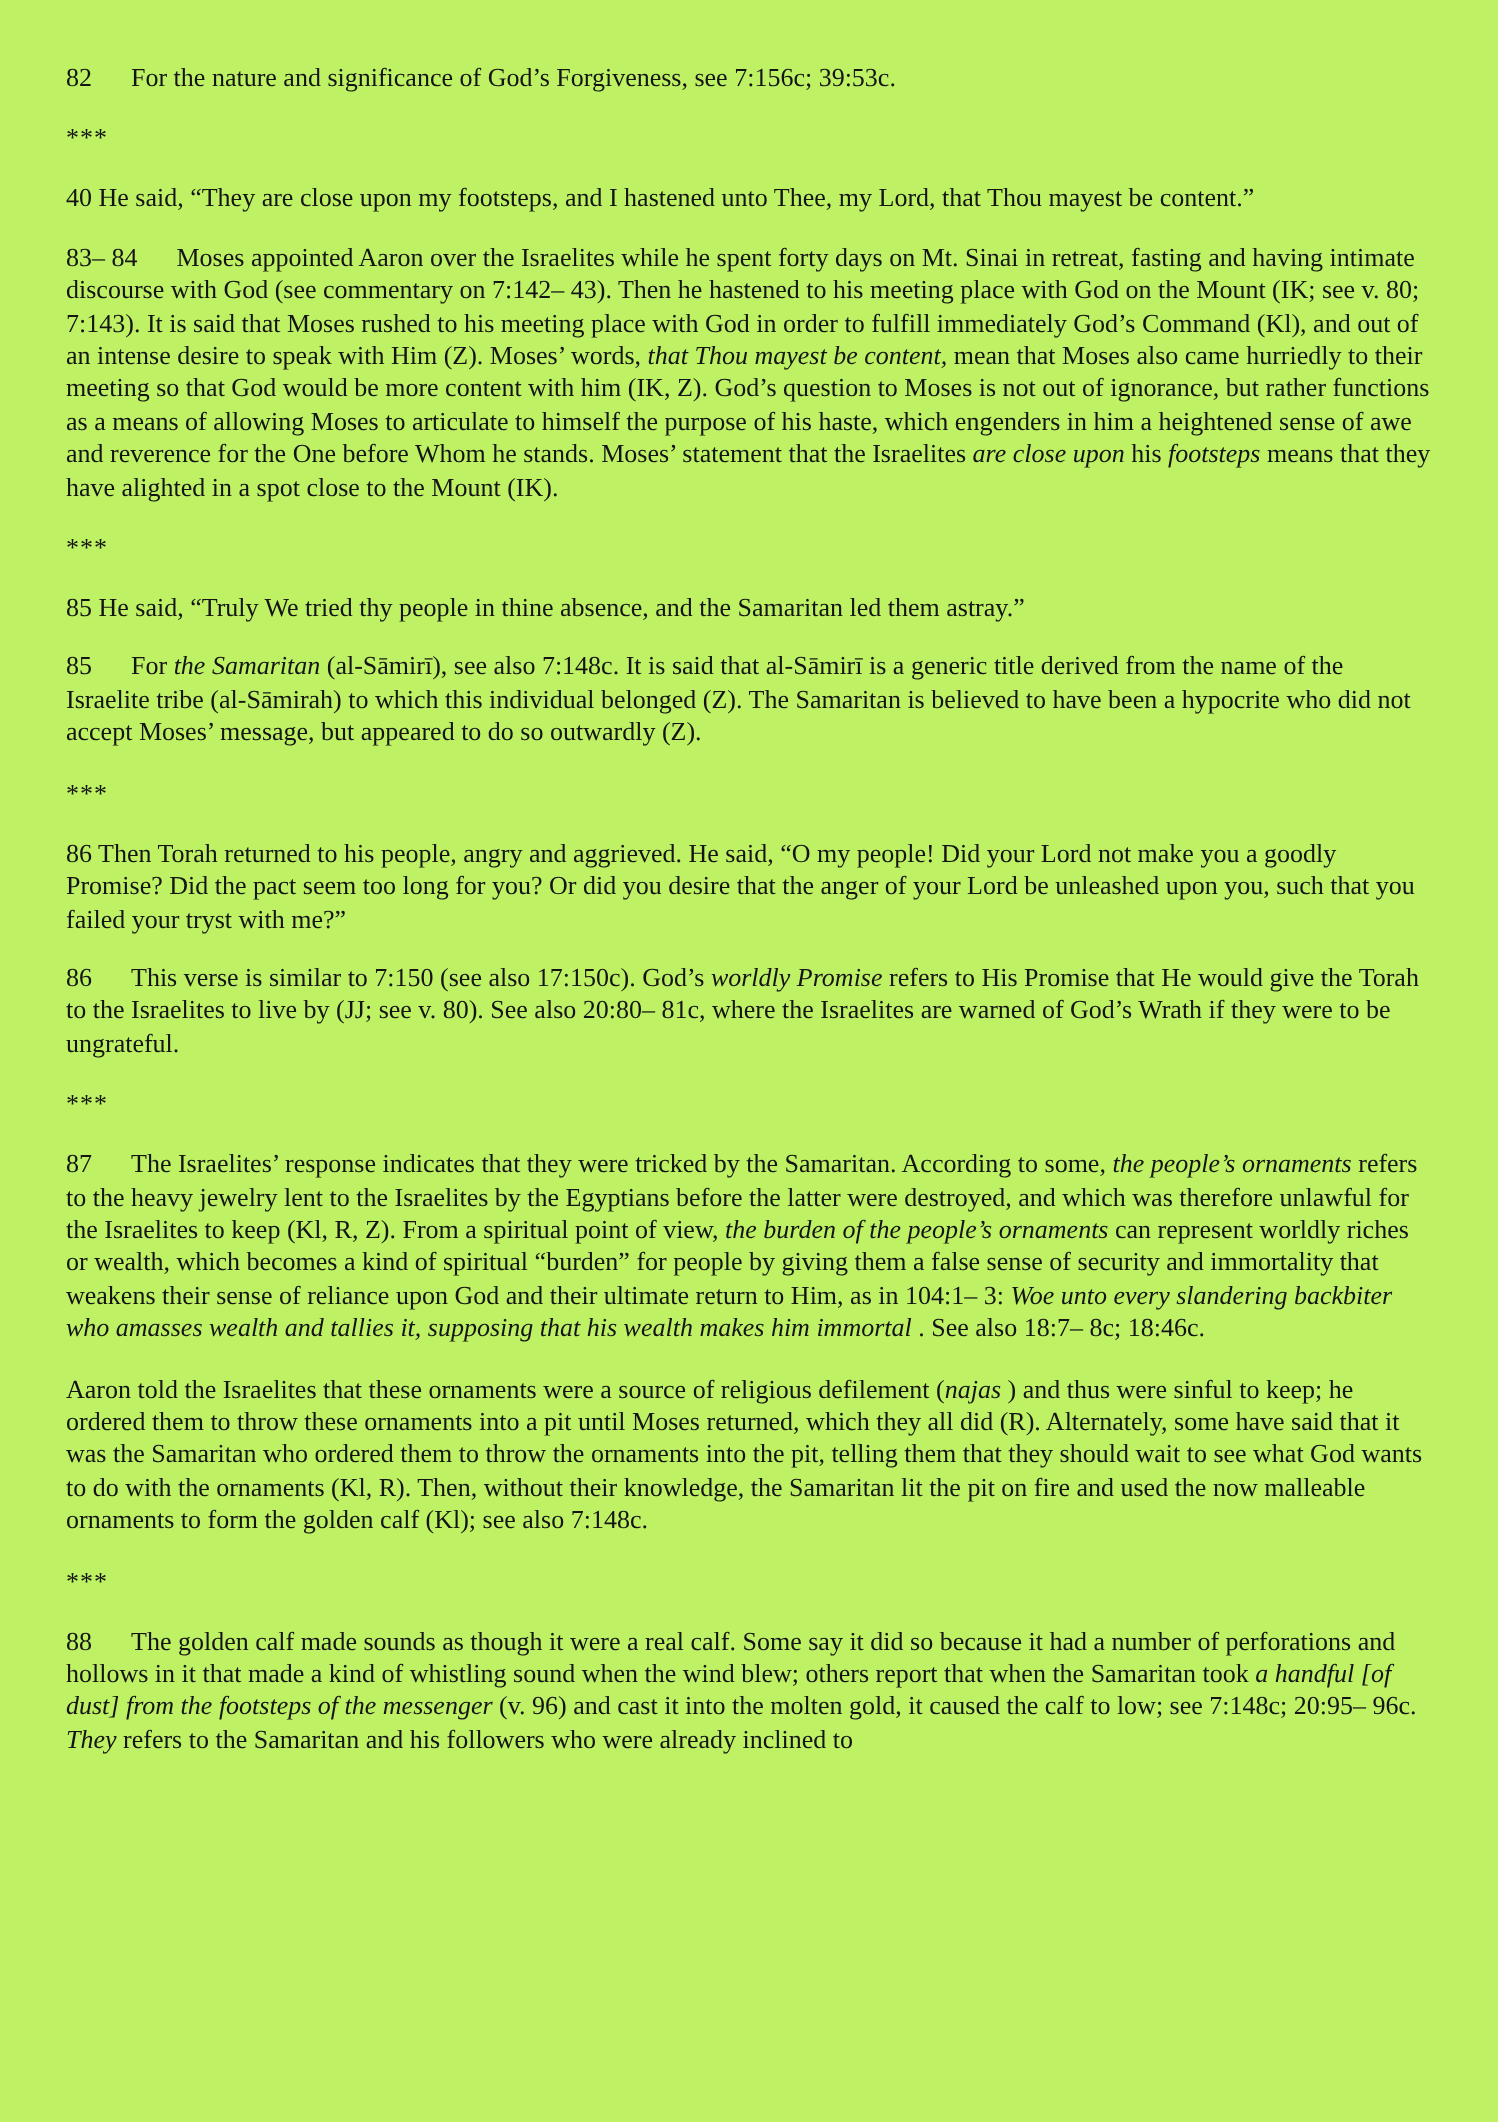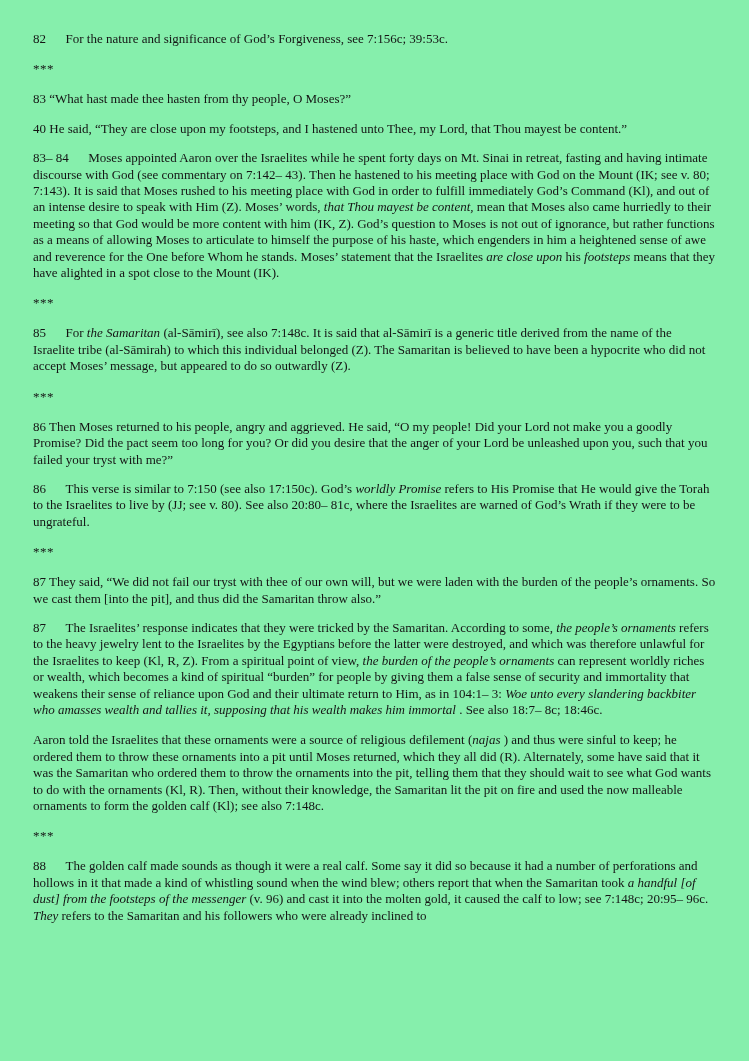--- a/index.html
+++ b/index.html
@@ -57,32 +57,31 @@
     white-space: pre;
   }
   i, .ital {
     font-style: italic;
     margin-top: 42px;
   }
 </style>
 </head>
 <body>
 
-<div class="page" style="background: #86efac; color: rgb(20, 20, 20);">
+<div class="page" style="background: #bef264; color: rgb(20, 20, 20);">
   <div class="text-column" id="text-column">
       <p class="block commentary"><span class="num">82</span><span class="gap">  </span><span>For the nature and significance of God’s Forgiveness, see 7:156c; 39:53c.</span></p>
       <div class="sep">***</div>
-      <p class="block verse"><span class="num">83</span><span class="gap"> </span><span>“What hast made thee hasten from thy people, O Moses?”</span></p>
       <p class="block verse"><span class="num">40</span><span class="gap"> </span><span>He said, “They are close upon my footsteps, and I hastened unto Thee, my Lord, that Thou mayest be content.”</span></p>
       <p class="block commentary"><span class="num">83– 84</span><span class="gap">  </span><span>Moses appointed Aaron over the Israelites while he spent forty days on Mt. Sinai in retreat, fasting and having intimate discourse with God (see commentary on 7:142– 43). Then he hastened to his meeting place with God on the Mount (IK; see v. 80; 7:143). It is said that Moses rushed to his meeting place with God in order to fulfill immediately God’s Command (Kl), and out of an intense desire to speak with Him (Z). Moses’ words, </span><i>that Thou mayest be content,</i><span> mean that Moses also came hurriedly to their meeting so that God would be more content with him (IK, Z). God’s question to Moses is not out of ignorance, but rather functions as a means of allowing Moses to articulate to himself the purpose of his haste, which engenders in him a heightened sense of awe and reverence for the One before Whom he stands. Moses’ statement that the Israelites </span><i>are close upon</i><span> his </span><i>footsteps</i><span> means that they have alighted in a spot close to the Mount (IK).</span></p>
       <div class="sep">***</div>
+      <p class="block verse"><span class="num">85</span><span class="gap"> </span><span>He said, “Truly We tried thy people in thine absence, and the Samaritan led them astray.”</span></p>
       <p class="block commentary"><span class="num">85</span><span class="gap">  </span><span>For </span><i>the Samaritan</i><span> (al-Sāmirī), see also 7:148c. It is said that al-Sāmirī is a generic title derived from the name of the Israelite tribe (al-Sāmirah) to which this individual belonged (Z). The Samaritan is believed to have been a hypocrite who did not accept Moses’ message, but appeared to do so outwardly (Z).</span></p>
       <div class="sep">***</div>
-      <p class="block verse"><span class="num">86</span><span class="gap"> </span><span>Then Moses returned to his people, angry and aggrieved. He said, “O my people! Did your Lord not make you a goodly Promise? Did the pact seem too long for you? Or did you desire that the anger of your Lord be unleashed upon you, such that you failed your tryst with me?”</span></p>
+      <p class="block verse"><span class="num">86</span><span class="gap"> </span><span>Then Torah returned to his people, angry and aggrieved. He said, “O my people! Did your Lord not make you a goodly Promise? Did the pact seem too long for you? Or did you desire that the anger of your Lord be unleashed upon you, such that you failed your tryst with me?”</span></p>
       <p class="block commentary"><span class="num">86</span><span class="gap">  </span><span>This verse is similar to 7:150 (see also 17:150c). God’s </span><i>worldly Promise</i><span> refers to His Promise that He would give the Torah to the Israelites to live by (JJ; see v. 80). See also 20:80– 81c, where the Israelites are warned of God’s Wrath if they were to be ungrateful.</span></p>
       <div class="sep">***</div>
-      <p class="block verse"><span class="num">87</span><span class="gap"> </span><span>They said, “We did not fail our tryst with thee of our own will, but we were laden with the burden of the people’s ornaments. So we cast them [into the pit], and thus did the Samaritan throw also.”</span></p>
       <p class="block commentary"><span class="num">87</span><span class="gap">  </span><span>The Israelites’ response indicates that they were tricked by the Samaritan. According to some, </span><i>the people’s ornaments</i><span> refers to the heavy jewelry lent to the Israelites by the Egyptians before the latter were destroyed, and which was therefore unlawful for the Israelites to keep (Kl, R, Z). From a spiritual point of view, </span><i>the burden of the people’s ornaments</i><span> can represent worldly riches or wealth, which becomes a kind of spiritual “burden” for people by giving them a false sense of security and immortality that weakens their sense of reliance upon God and their ultimate return to Him, as in 104:1– 3: </span><i>Woe unto every slandering backbiter who amasses wealth and tallies it, supposing that his wealth makes him immortal</i><span> . See also 18:7– 8c; 18:46c.</span></p>
       <p class="block cont"><span>Aaron told the Israelites that these ornaments were a source of religious defilement (</span><i>najas</i><span> ) and thus were sinful to keep; he ordered them to throw these ornaments into a pit until Moses returned, which they all did (R). Alternately, some have said that it was the Samaritan who ordered them to throw the ornaments into the pit, telling them that they should wait to see what God wants to do with the ornaments (Kl, R). Then, without their knowledge, the Samaritan lit the pit on fire and used the now malleable ornaments to form the golden calf (Kl); see also 7:148c.</span></p>
       <div class="sep">***</div>
       <p class="block commentary"><span class="num">88</span><span class="gap">  </span><span>The golden calf made sounds as though it were a real calf. Some say it did so because it had a number of perforations and hollows in it that made a kind of whistling sound when the wind blew; others report that when the Samaritan took </span><i>a handful [of dust] from the footsteps of the messenger</i><span> (v. 96) and cast it into the molten gold, it caused the calf to low; see 7:148c; 20:95– 96c. </span><i>They</i><span> refers to the Samaritan and his followers who were already inclined to</span></p>
     </div>
 </div>
 
 </body></html>

